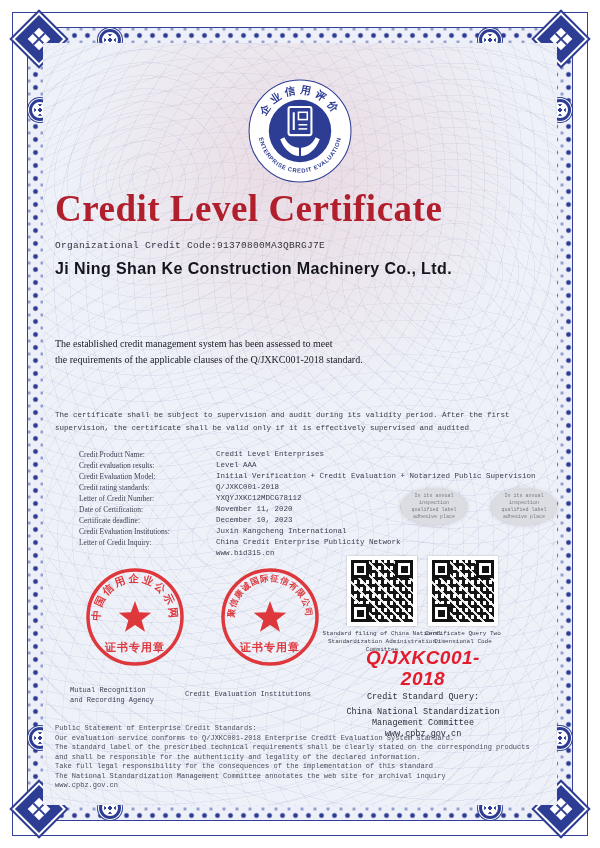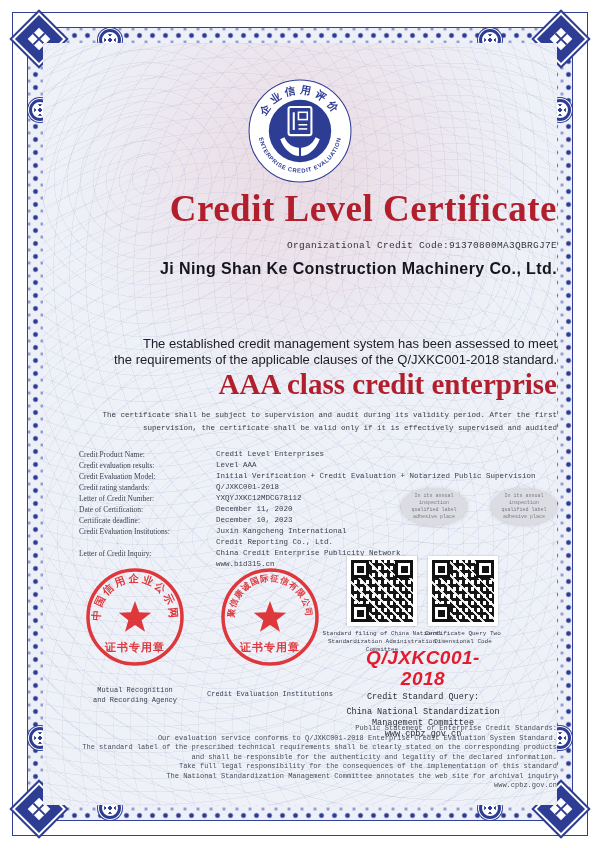--- a/index.html
+++ b/index.html
@@ -29,41 +29,41 @@
   .medal{position:absolute;width:22px;height:22px;border-radius:50%;background:#fff;border:3px solid #2e3d94;
     box-shadow:0 0 0 1px #fff,0 0 0 2px #2e3d94;box-sizing:border-box;}
   .medal::after{content:"";position:absolute;inset:2px;border-radius:50%;
     background-image:radial-gradient(#2e3d94 1.6px,transparent 2.1px);background-size:6px 6px;background-position:center;}
   .m-t1{top:16px;left:86px}.m-t2{top:16px;right:86px}
   .m-b1{bottom:16px;left:86px}.m-b2{bottom:16px;right:86px}
   .m-l1{left:16px;top:86px}.m-l2{left:16px;bottom:86px}
   .m-r1{right:16px;top:86px}.m-r2{right:16px;bottom:86px}
   
   .abs{position:absolute;}
-  .ctr{left:0;right:0;text-align:right;}
+  .ctr{left:12px;right:0;text-align:left;}
   .badge{top:36px;left:205px;width:104px;height:104px;}
   .title{top:144px;font-family:"Liberation Serif",serif;font-weight:bold;font-size:37px;color:#b11f2d;letter-spacing:.5px;}
   .orgcode{top:197px;font-family:"Liberation Mono",monospace;font-size:9.5px;color:#33333d;letter-spacing:.3px;}
   .company{top:217px;font-size:16px;font-weight:bold;color:#15151d;letter-spacing:.4px;}
   .addr{top:249px;font-family:"Liberation Mono",monospace;font-size:10.5px;line-height:17px;color:#33333d;}
-  .stmt{top:293px;font-family:Liberation Sans, sans-serif;font-size:13px;line-height:16px;color:#20202a;}
+  .stmt{top:293px;font-family:Liberation Serif, serif;font-size:10px;line-height:16px;color:#20202a;}
   .grade{top:325px;font-family:"Liberation Serif",serif;font-weight:bold;font-size:29px;color:#b11f2d;}
   .note{top:366px;font-family:"Liberation Mono",monospace;font-size:7.5px;line-height:13px;color:#3c3c46;}
   .details{top:406px;left:36px;width:470px;font-family:"Liberation Mono",monospace;font-size:7.5px;line-height:11px;color:#3a3f4e;}
   .drow .lab{display:inline-block;width:137px;vertical-align:top;font-family:Liberation Serif, serif;}
   .drow .val{display:inline-block;vertical-align:top;}
   .cont{padding-left:137px;}
   .oval{position:absolute;width:66px;height:36px;border-radius:50%;background:#dcdde2;box-shadow:0 0 4px rgba(120,120,130,.4);
     font-family:"Liberation Mono",monospace;font-size:5px;line-height:7px;color:#7a7a84;text-align:center;
     display:flex;flex-direction:column;justify-content:center;}
   .oval1{left:322px;top:40px}.oval2{left:412px;top:40px}
   
   .seal{width:100px;height:100px;opacity:.93;}
   .seal-l{top:524px;left:42px}.seal-r{top:524px;left:177px}
-  .sealcap{font-family:"Liberation Mono",monospace;font-size:7px;line-height:10px;color:#3a3f4e;text-align:center;}
+  .sealcap{font-family:"Liberation Mono",monospace;font-size:7px;line-height:10px;color:#3a3f4e;text-align:left;}
   .cap-l{top:642px;left:27px;width:130px}.cap-r{top:646px;left:142px;width:170px}
   
   .qr{position:absolute;width:70px;height:70px;background:#fff;box-shadow:0 0 2px rgba(0,0,0,.25);}
   .qr1{top:513px;left:304px}.qr2{top:513px;left:385px}
   .qr .noise{position:absolute;inset:4px;background-image:
       repeating-linear-gradient(45deg,rgba(255,255,255,.9) 0 2px,transparent 2px 9px),
       repeating-linear-gradient(90deg,#161616 0 3px,transparent 3px 6px),
       repeating-linear-gradient(0deg,#161616 0 3px,transparent 3px 7px);}
   .qr .f{position:absolute;width:12px;height:12px;border:3px solid #111;background:#fff;box-sizing:content-box;}
   .qr .f::after{content:"";position:absolute;inset:2.5px;background:#111;}
@@ -124,37 +124,35 @@
   <div class="abs ctr title">Credit Level Certificate</div>
   <div class="abs ctr orgcode">Organizational Credit Code:91370800MA3QBRGJ7E</div>
   <div class="abs ctr company">Ji Ning Shan Ke Construction Machinery Co., Ltd.</div>
 
 
   <div class="abs ctr stmt">
     <div>The established credit management system has been assessed to meet</div>
     <div>the requirements of the applicable clauses of the Q/JXKC001-2018 standard.</div>
   </div>
 
-  <div class="abs ctr grade">AAA class credit enterprise</div>
 
   <div class="abs ctr note">
     <div>The certificate shall be subject to supervision and audit during its validity period. After the first</div>
     <div>supervision, the certificate shall be valid only if it is effectively supervised and audited</div>
   </div>
 
   <div class="abs details">
     <div class="drow"><span class="lab">Credit Product Name:</span><span class="val">Credit Level Enterprises</span></div>
     <div class="drow"><span class="lab">Credit evaluation results:</span><span class="val">Level AAA</span></div>
     <div class="drow"><span class="lab">Credit Evaluation Model:</span><span class="val">Initial Verification + Credit Evaluation + Notarized Public Supervision</span></div>
     <div class="drow"><span class="lab">Credit rating standards:</span><span class="val">Q/JXKC001-2018</span></div>
     <div class="drow"><span class="lab">Letter of Credit Number:</span><span class="val">YXQYJXKC12MDCG78112</span></div>
-    <div class="drow"><span class="lab">Date of Certification:</span><span class="val">December 11, 2020</span></div>
+    <div class="drow"><span class="lab">Date of Certification:</span><span class="val">November 11, 2020</span></div>
     <div class="drow"><span class="lab">Certificate deadline:</span><span class="val">December 10, 2023</span></div>
     <div class="drow"><span class="lab">Credit Evaluation Institutions:</span><span class="val">Juxin Kangcheng International</span></div>
-    <div class="cont">Credit Reporting Co., Ltd.</div>
     <div class="drow"><span class="lab">Letter of Credit Inquiry:</span><span class="val">China Credit Enterprise Publicity Network</span></div>
     <div class="cont">www.bid315.cn</div>
 
     <div class="oval oval1">
       <div>In its annual inspection</div>
       <div>qualified label adhesive place</div>
     </div>
     <div class="oval oval2">
       <div>In its annual inspection</div>
       <div>qualified label adhesive place</div>

